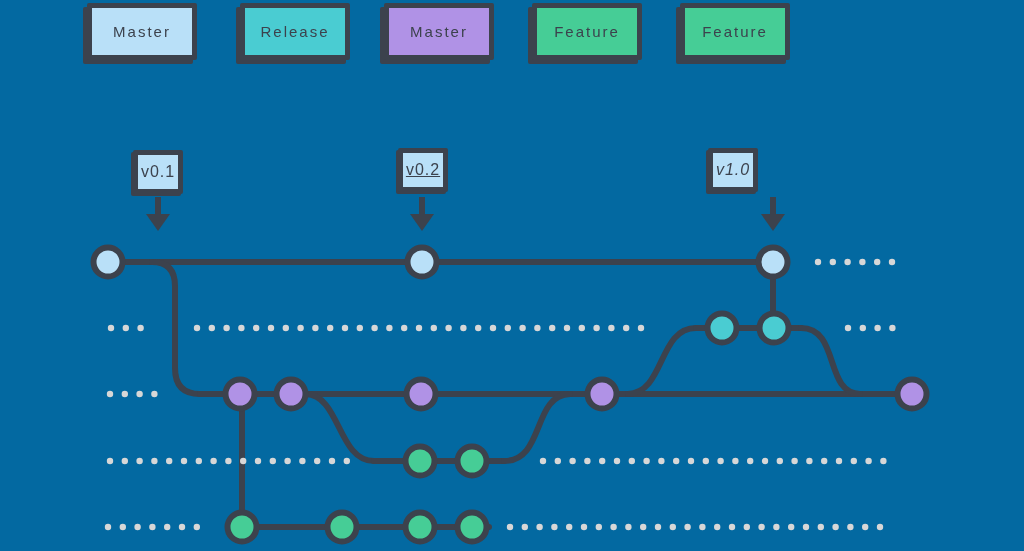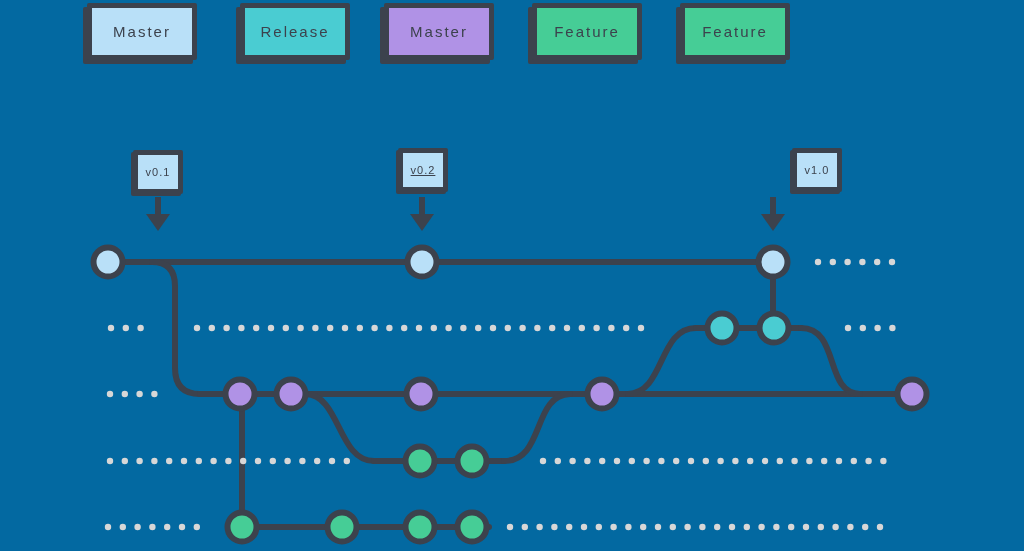--- a/index.html
+++ b/index.html
@@ -24,21 +24,21 @@
   }
   .legend-box span {
     font-size: 15px;
     letter-spacing: 2px;
   }
   .tag-box {
     border: 5px solid;
     box-shadow: -2px 2px 0 0;
   }
   .tag-box span {
-    font-size: 11px;
+    font-size: 16px;
     letter-spacing: 1px;
   }
   svg { position: absolute; left: 0; top: 0; }
 </style>
 </head>
 <body>
 
 <div id="stage" style="width: 1024px; height: 551px; background: #0369a1;">
   <svg id="graph-svg" width="1024" height="551" viewBox="0 0 1024 551">
       <path d="M 108 262 L 773 262" fill="none" stroke="#3C424D" stroke-width="6" stroke-linecap="round"></path>
@@ -233,17 +233,17 @@
         <span>Feature</span>
       </div>
     </div>
   <div id="tags">
       <div class="tag-box" style="left: 133px; top: 150px; width: 40px; height: 34px; background: rgb(185, 224, 248); border-color: rgb(60, 66, 77); color: rgb(60, 66, 77);">
         <span>v0.1</span>
       </div>
       <div class="tag-box" style="left: 398px; top: 148px; width: 40px; height: 34px; background: rgb(185, 224, 248); border-color: rgb(60, 66, 77); color: rgb(60, 66, 77); text-decoration: underline;">
         <span>v0.2</span>
       </div>
-      <div class="tag-box" style="left: 792px; top: 148px; width: 40px; height: 34px; background: rgb(185, 224, 248); border-color: rgb(60, 66, 77); color: rgb(60, 66, 77);">
+      <div class="tag-box" style="left: 708px; top: 148px; width: 40px; height: 34px; background: rgb(185, 224, 248); border-color: rgb(60, 66, 77); color: rgb(60, 66, 77); font-style: italic;">
         <span>v1.0</span>
       </div>
     </div>
 </div>
 
 </body></html>

